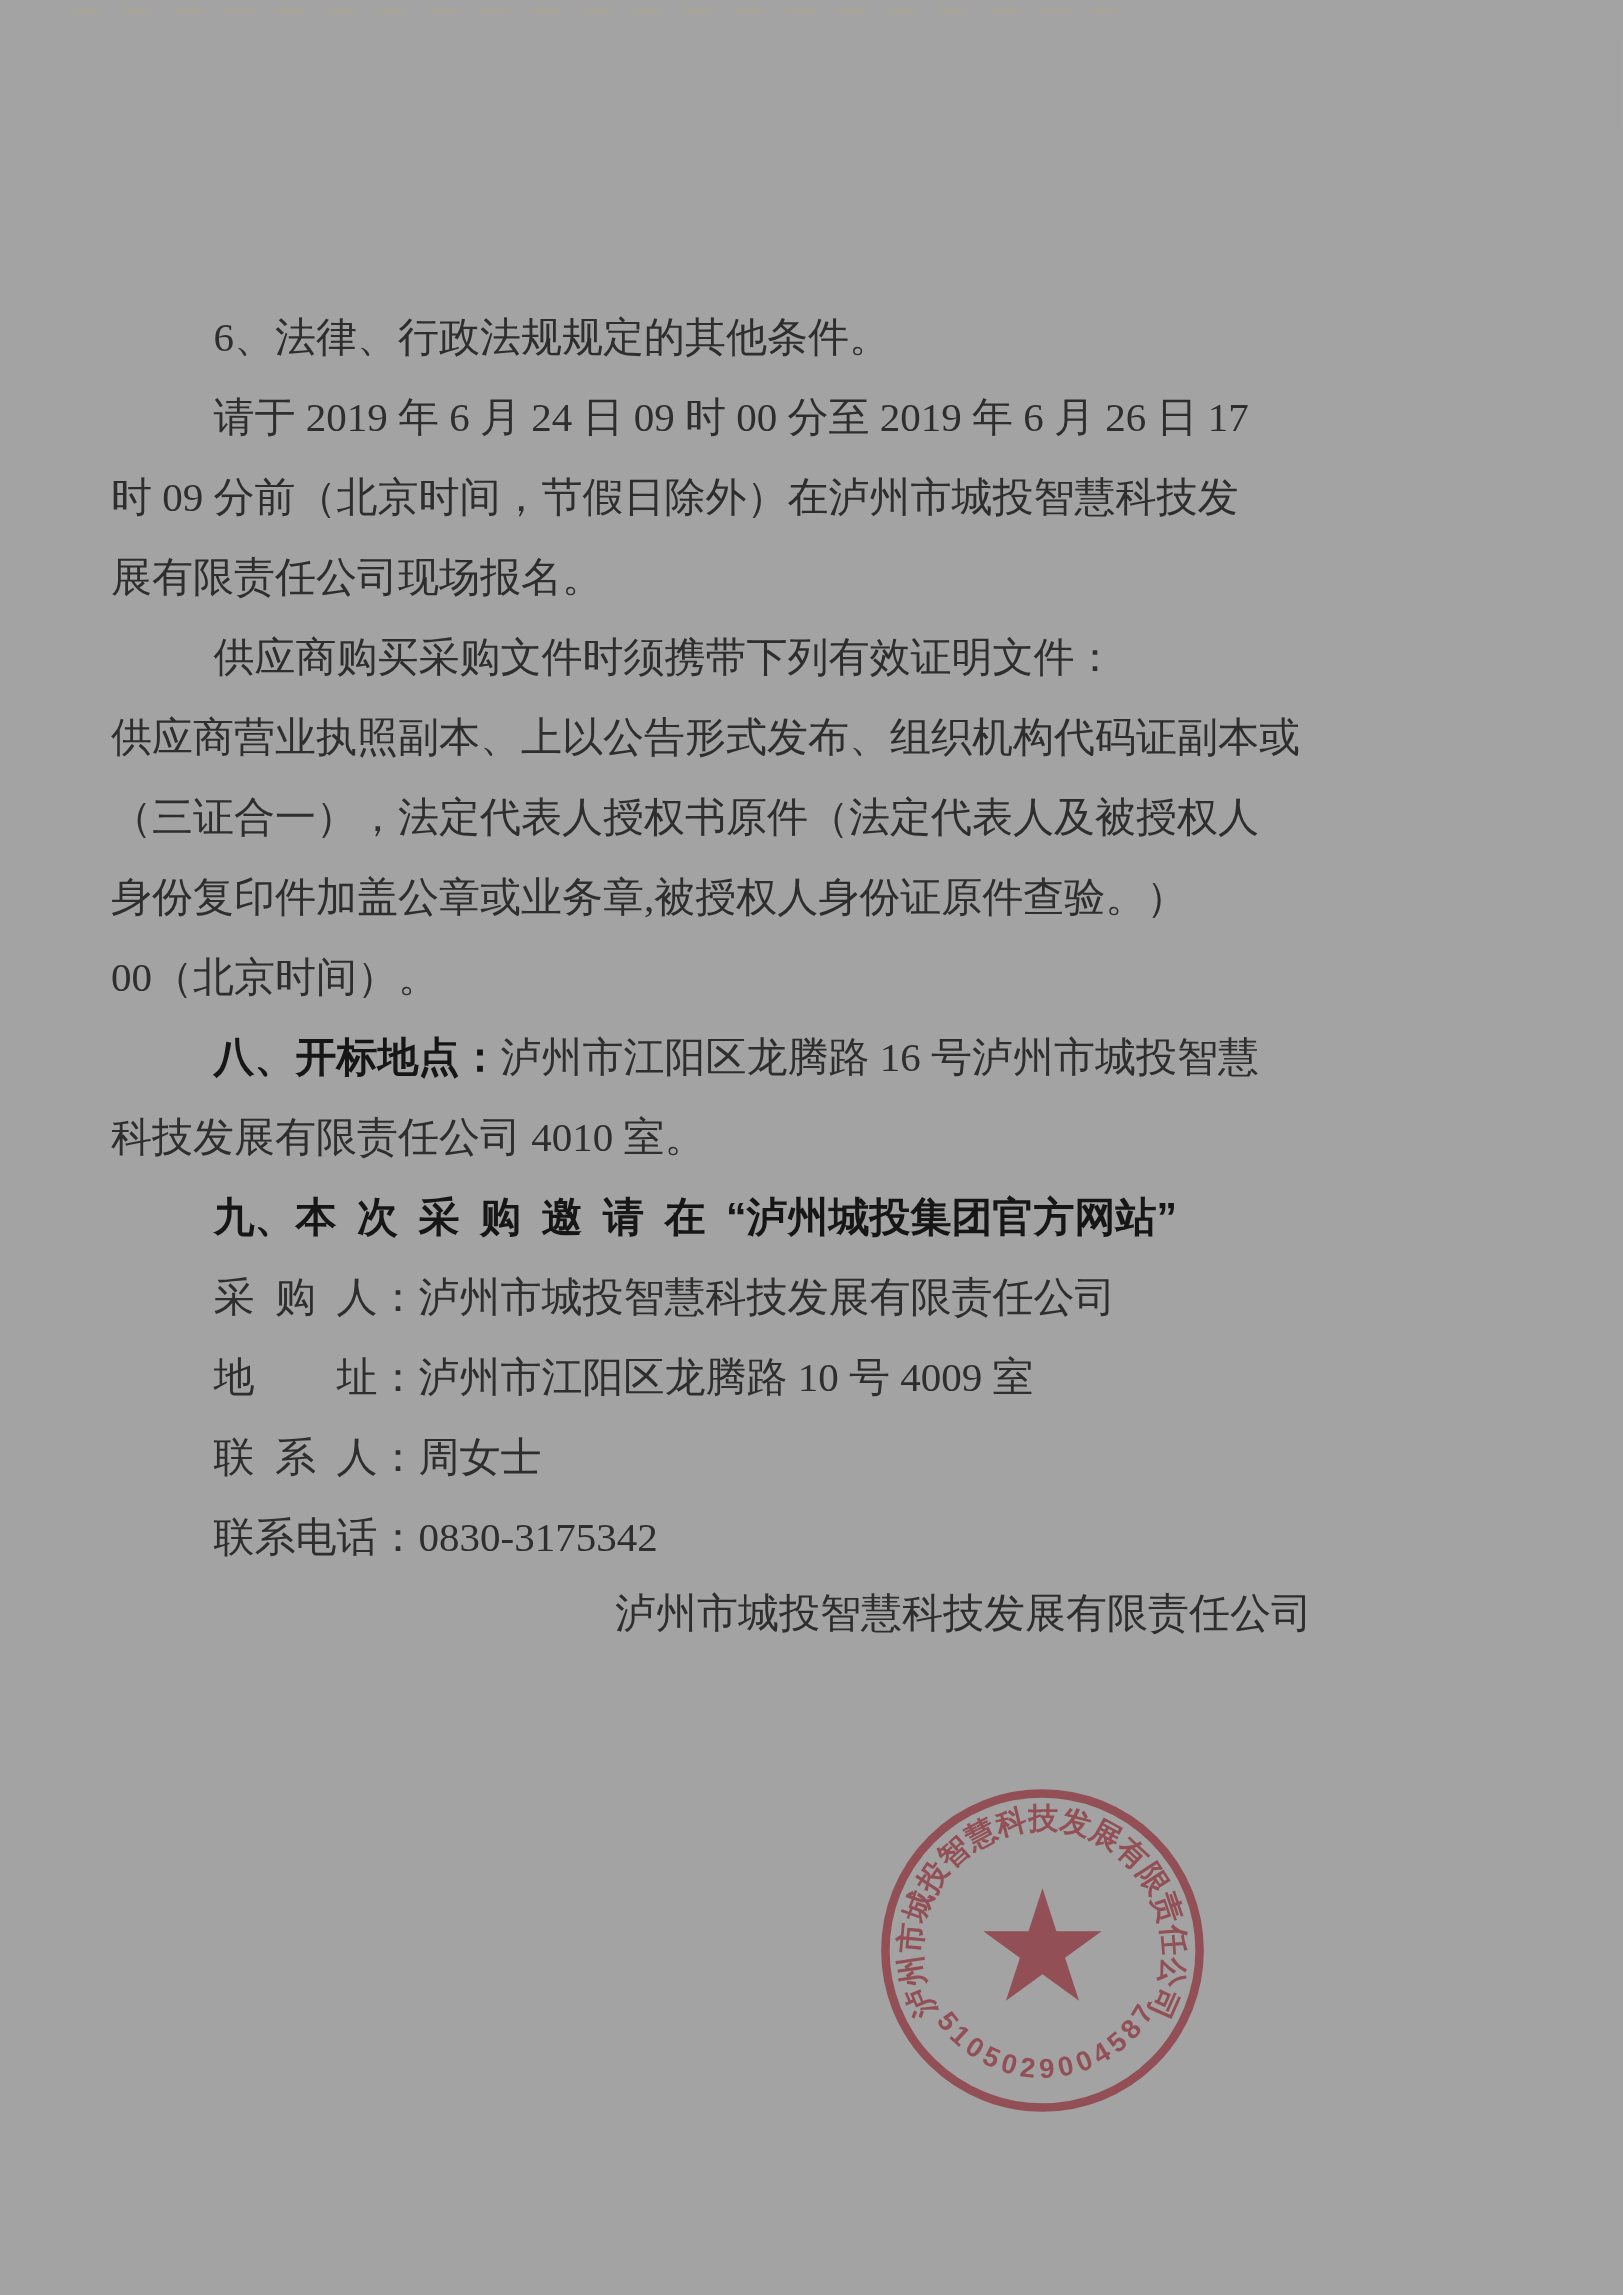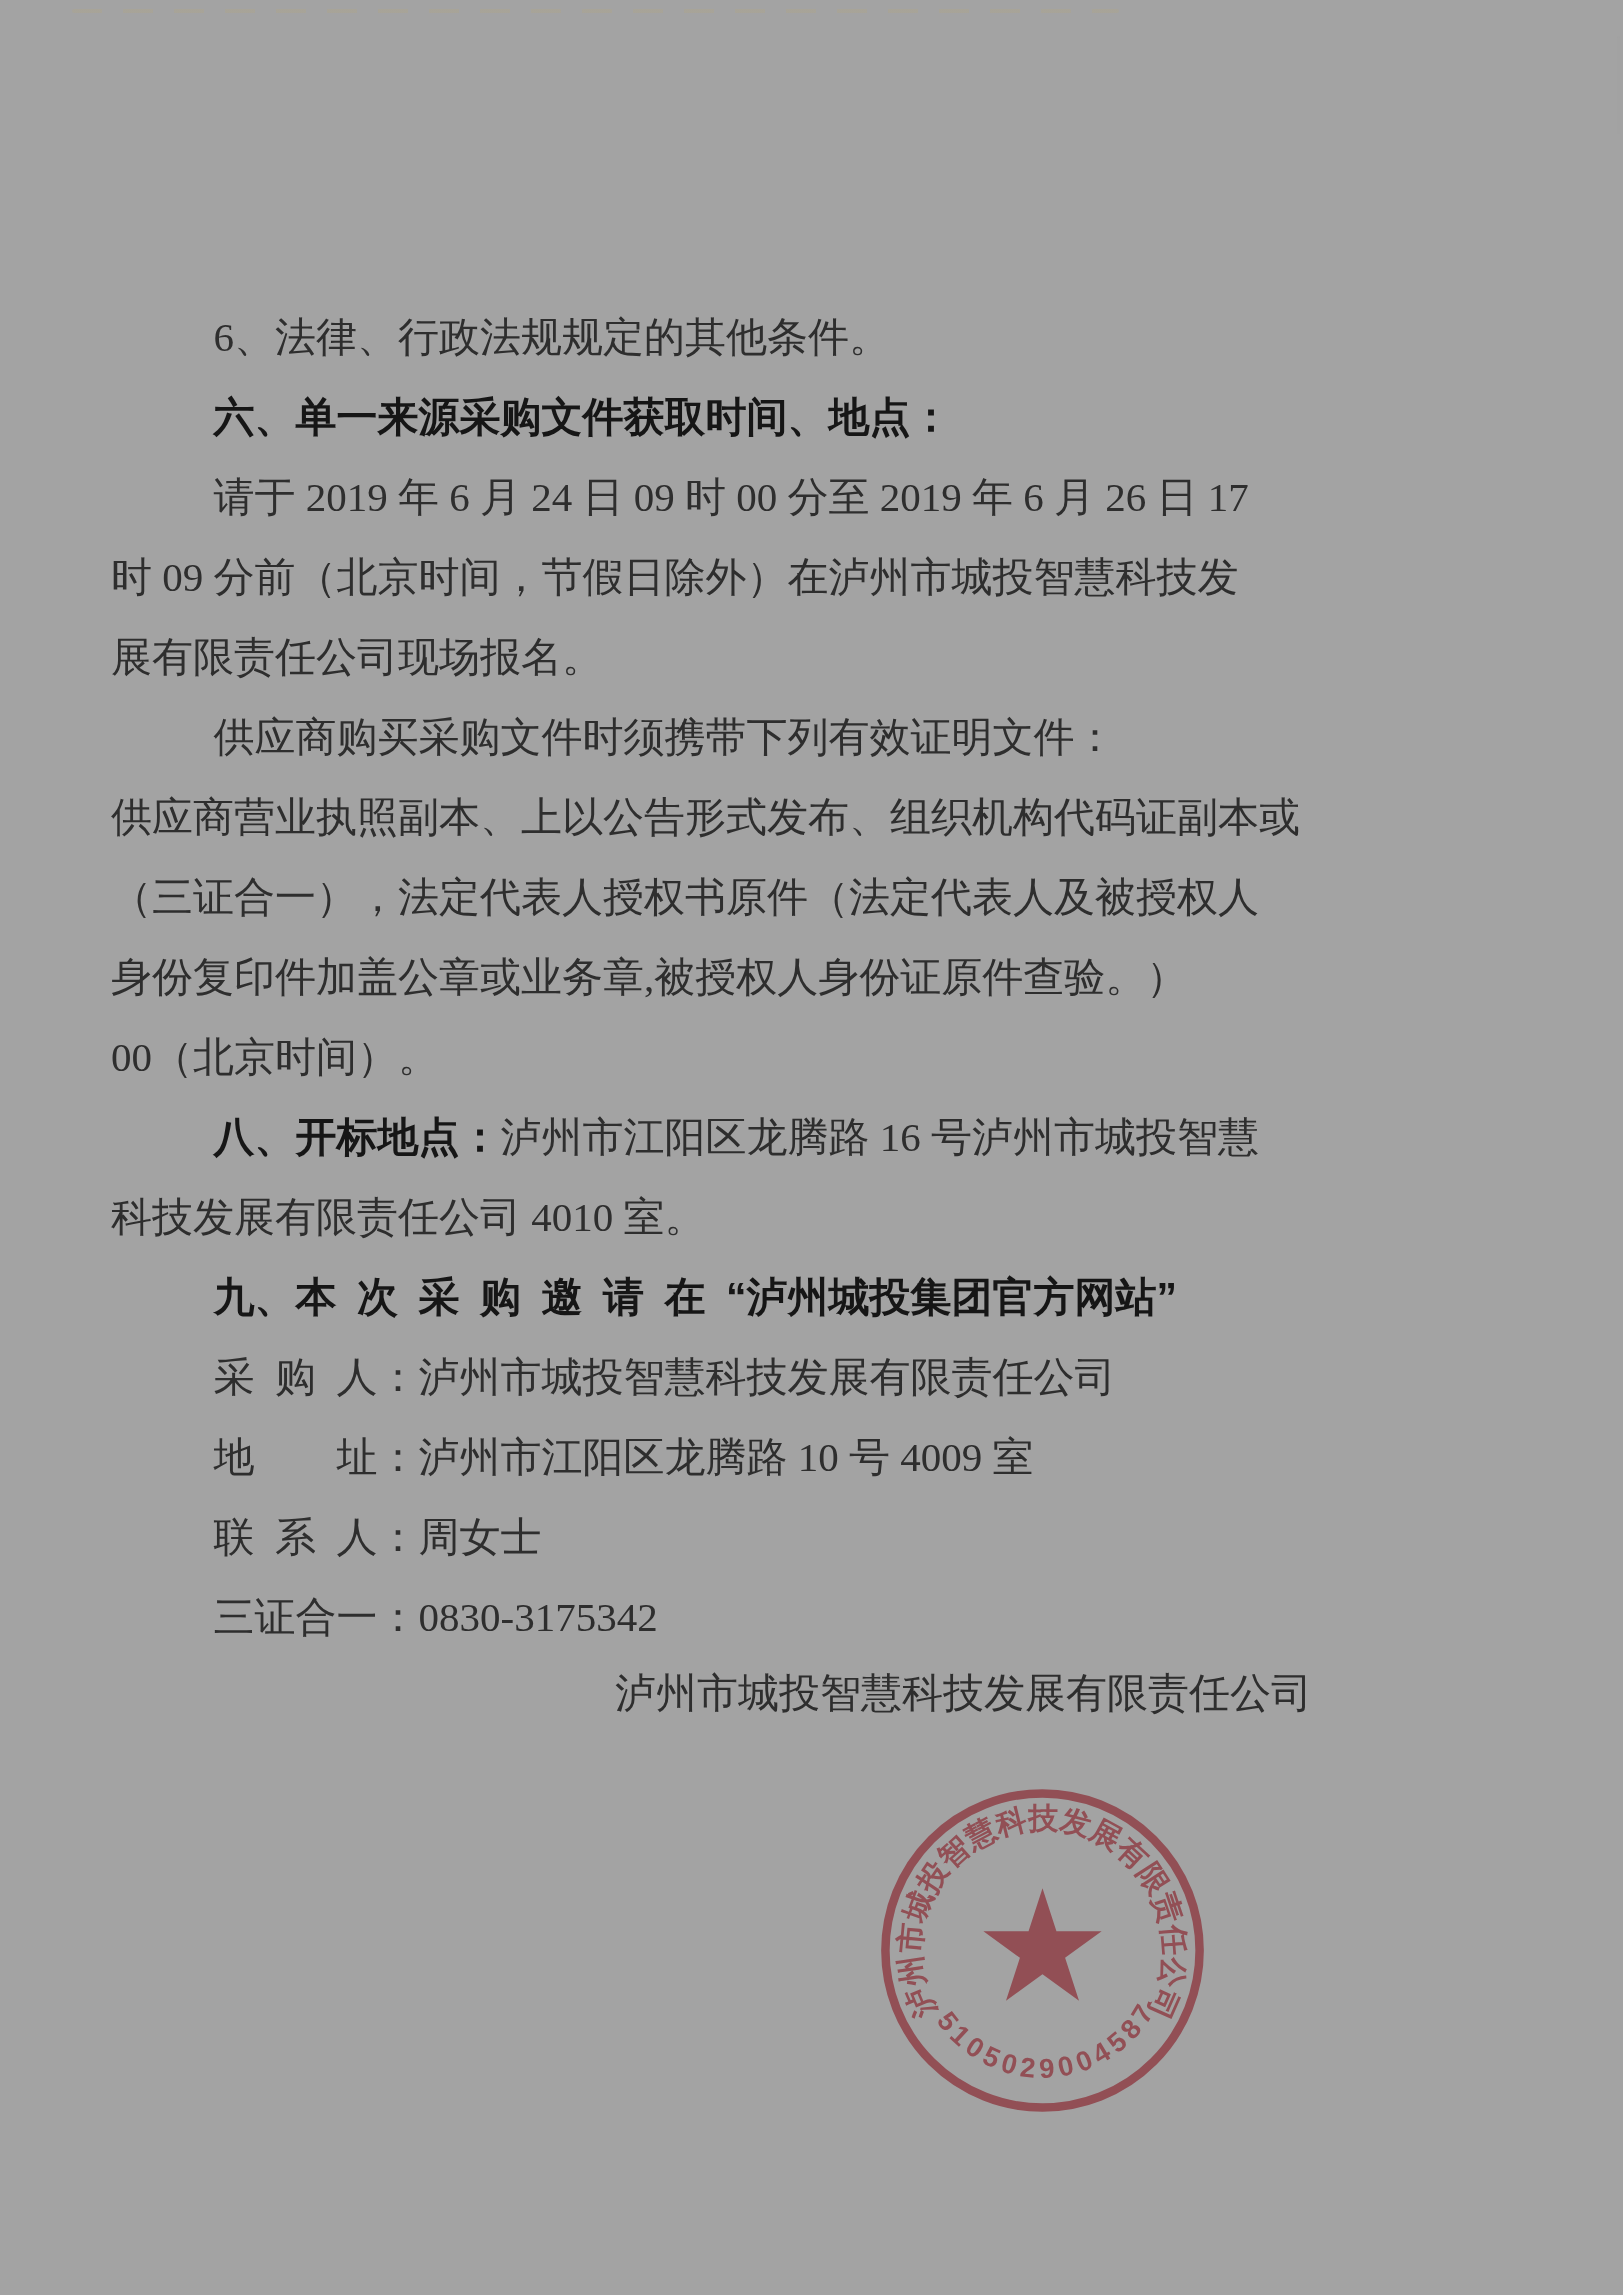--- a/index.html
+++ b/index.html
@@ -53,36 +53,35 @@
 </head>
 <body>
 
 <div class="page">
 
   <div class="scan-artifact"></div>
   <div class="scan-artifact-right"></div>
 
   <main class="content">
     <p class="line indent serif"><span>6、法律、行政法规规定的其他条件。</span></p>
-    <p class="line indent heading"><span>六、单一来源采购文件获取时间、地点：</span></p>
     <p class="line indent serif"><span>请于 2019 年 6 月 24 日 09 时 00 分至 2019 年 6 月 26 日 17</span></p>
     <p class="line serif"><span>时 09 分前（北京时间，节假日除外）在泸州市城投智慧科技发</span></p>
     <p class="line serif"><span>展有限责任公司现场报名。</span></p>
     <p class="line indent serif"><span>供应商购买采购文件时须携带下列有效证明文件：</span></p>
     <p class="line serif"><span>供应商营业执照副本、上以公告形式发布、组织机构代码证副本或</span></p>
     <p class="line serif"><span>（三证合一），法定代表人授权书原件（法定代表人及被授权人</span></p>
     <p class="line serif"><span>身份复印件加盖公章或业务章,被授权人身份证原件查验。）</span></p>
     <p class="line serif"><span>00（北京时间）。</span></p>
     <p class="line indent"><span class="heading">八、开标地点：</span><span class="serif">泸州市江阳区龙腾路 16 号泸州市城投智慧</span></p>
     <p class="line serif"><span>科技发展有限责任公司 4010 室。</span></p>
     <p class="line indent heading"><span>九、本 次 采 购 邀 请 在 “泸州城投集团官方网站”</span></p>
     <p class="line indent serif"><span>采 购 人：</span><span>泸州市城投智慧科技发展有限责任公司</span></p>
     <p class="line indent serif"><span>地　　址：</span><span>泸州市江阳区龙腾路 10 号 4009 室</span></p>
     <p class="line indent serif"><span>联 系 人：</span><span>周女士</span></p>
-    <p class="line indent serif"><span>三证合一：</span><span>0830-3175342</span></p>
+    <p class="line indent serif"><span>联系电话：</span><span>0830-3175342</span></p>
     <p class="sig-line sig-company serif"><span>泸州市城投智慧科技发展有限责任公司</span></p>
   </main>
 
   <div class="seal">
     <svg width="343" height="343" viewBox="0 0 524 524">
       <defs>
         <path id="arcTop" d="M 101,355 A 186,186 0 1 1 423,355" fill="none"></path>
         <path id="arcBottom" d="M 93,359 A 195,195 0 0 0 431,359" fill="none"></path>
       </defs>
       <circle cx="262" cy="262" r="240" fill="none" stroke="#dc5663" stroke-width="13"></circle>

